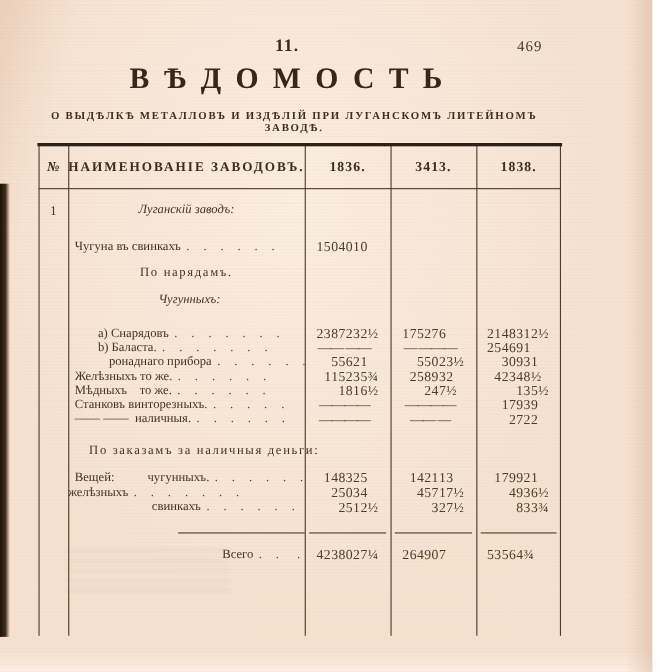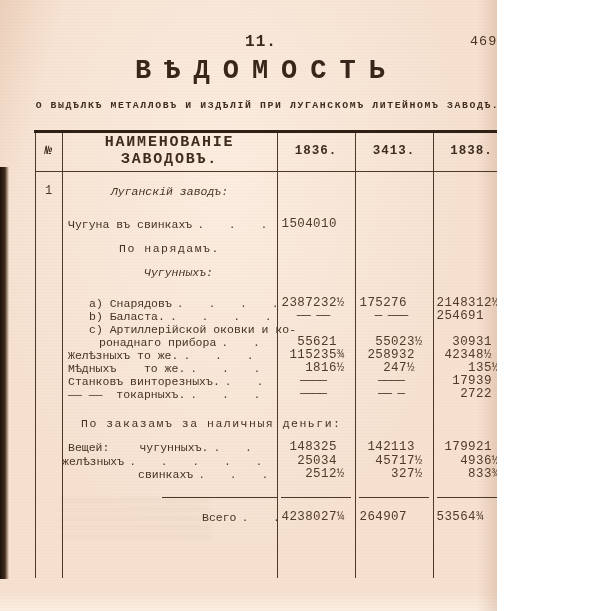--- a/index.html
+++ b/index.html
@@ -1,19 +1,19 @@
 <!DOCTYPE html>
 <html><head>
 <meta charset="utf-8">
 <style>
   html,body{margin:0;padding:0;}
   .page{
-    position:relative;width:497px;height:611px;overflow:hidden;
+    position:relative;width:593px;height:611px;overflow:hidden;
     color:#4a3425;
-    font-family:Liberation Mono, monospace;
+    font-family:Liberation Serif, serif;
     background:
       repeating-linear-gradient(0deg, rgba(205,165,138,0.05) 0 1px, rgba(0,0,0,0) 1px 3px),
       radial-gradient(ellipse at 45% 30%, rgba(255,247,238,0.55), rgba(255,247,238,0) 62%),
       linear-gradient(to left, rgba(186,143,115,0.28), rgba(186,143,115,0) 4%),
       linear-gradient(to top, rgba(252,242,232,0.8), rgba(252,242,232,0) 3%),
       linear-gradient(105deg, rgba(209,170,142,0.30), rgba(209,170,142,0) 10%),
       #f6e1d0;
   }
   .gutter{position:absolute;left:0;top:167px;width:9px;height:412px;
     background:linear-gradient(to right,#1c120b,#432c1c 55%, rgba(67,44,28,0));}
@@ -28,21 +28,21 @@
     font-weight:bold;font-size:9.8px;letter-spacing:1.6px;color:#412e1f;}
 
   .tbl{position:absolute;left:35px;top:131px;width:475px;height:447px;font-size:11.5px;}
   .vl{position:absolute;top:0;bottom:0;width:1px;background:#4e3827;}
   .vl1{left:0;} .vl2{left:27px;} .vl3{left:242px;} .vl4{left:320px;} .vl5{left:398px;} .vl6{left:474px;}
   .topline{position:absolute;top:-1px;left:-1px;right:-1px;height:3px;background:#2e2015;}
   .hdrline{position:absolute;top:40px;left:0;right:0;height:1px;background:#4e3827;}
 
   .grid{display:grid;grid-template-columns:27px 215px 78px 78px 77px;}
   .thead{position:absolute;top:0;left:0;right:0;height:40px;align-items:center;}
-  .th{text-align:center;font-size:15px;letter-spacing:1.8px;color:#3f2c1e;font-weight:bold;}
+  .th{text-align:center;font-size:12px;letter-spacing:1.8px;color:#3f2c1e;font-weight:bold;}
   .th-num{font-style:italic;letter-spacing:0;font-size:12.5px;}
   .th-year{letter-spacing:1px;font-size:12.5px;}
 
   .tbody{position:absolute;top:40px;left:0;right:0;padding-top:14px;}
   .row{line-height:13px;}
   .c-num{text-align:center;font-size:12px;}
   .c-name{display:flex;position:relative;color:#483222;}
   .lbl{white-space:pre;}
   .dots{white-space:pre;flex:1;overflow:hidden;padding-left:5px;letter-spacing:1px;color:#55402e;}
   .c-val{position:relative;display:flex;justify-content:flex-end;padding-right:9px;
@@ -174,29 +174,20 @@
           </div>
         <div class="c-val">
             <span class="dash">— ———</span>
           </div>
         <div class="c-val">
             <span class="p">25469</span>
             <span class="f">1</span>
           </div>
       </div>
 
-      <div class="row grid ind28">
-        <div class="c-num"></div>
-        <div class="c-name">
-            <span class="lbl">с) Артиллерійской оковки и ко-</span>
-          </div>
-        <div class="c-val"></div>
-          <div class="c-val"></div>
-          <div class="c-val"></div>
-      </div>
 
       <div class="row grid ind38">
         <div class="c-num"></div>
         <div class="c-name">
             <span class="lbl">ронаднаго прибора</span>
             <span class="dots">.   .   .   .   .   .</span>
           </div>
         <div class="c-val">
             <span class="p">556</span>
             <span class="f">21</span>
@@ -265,21 +256,21 @@
           </div>
         <div class="c-val">
             <span class="p">179</span>
             <span class="f">39</span>
           </div>
       </div>
 
       <div class="row grid ind6">
         <div class="c-num"></div>
         <div class="c-name">
-            <span class="lbl">—— ——  токарныхъ.</span>
+            <span class="lbl">—— ——  наличныя.</span>
             <span class="dots">.   .   .   .   .   .</span>
           </div>
         <div class="c-val">
             <span class="dash">————</span>
           </div>
         <div class="c-val">
             <span class="dash">—— —</span>
           </div>
         <div class="c-val">
             <span class="p">27</span>

